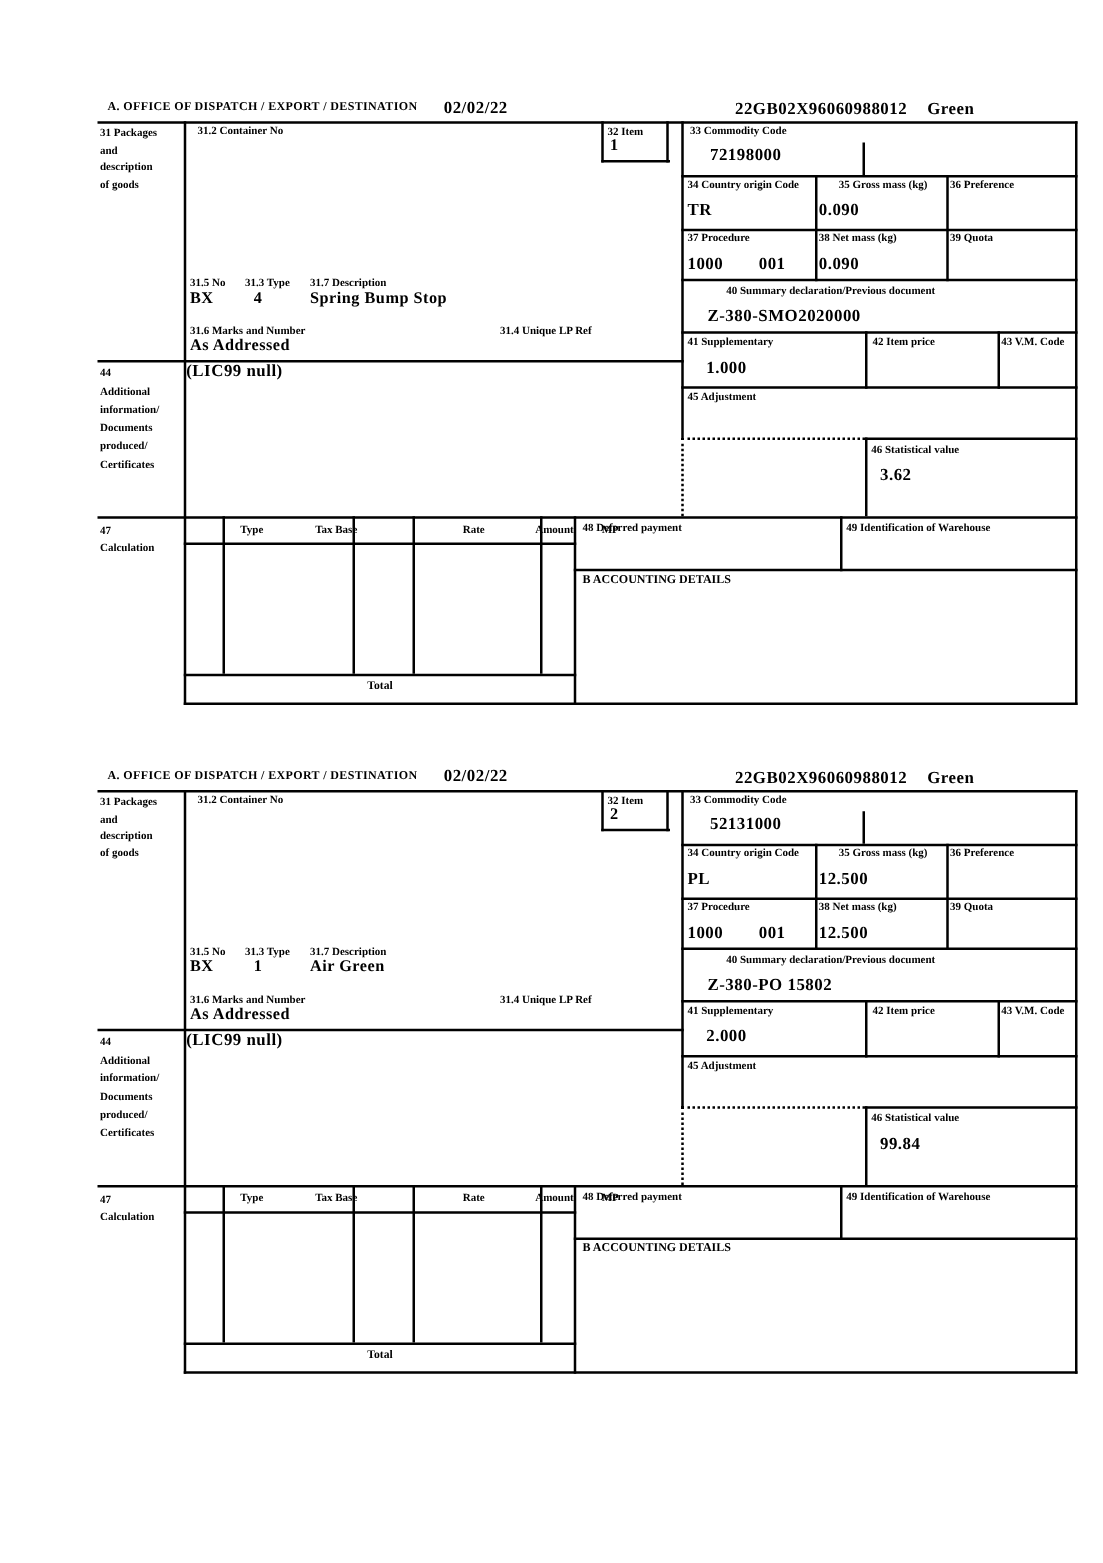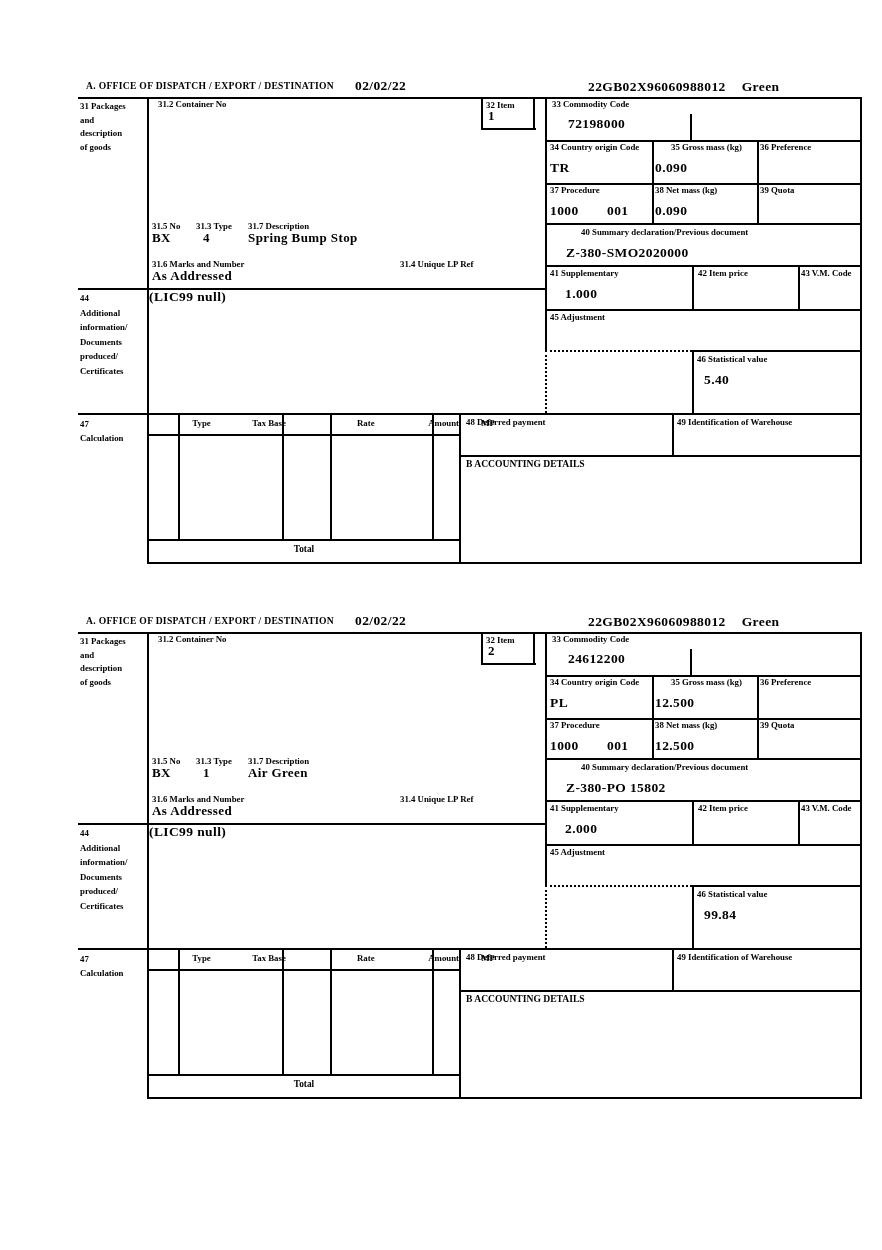--- a/index.html
+++ b/index.html
@@ -78,21 +78,21 @@
   .p-315{left:152px;top:143px;} .p-313{left:196px;top:143px;} .p-317{left:248px;top:143px;}
   .pv-315{left:152px;top:152px;font-size:13px;}
   .pv-313{left:203px;top:152px;font-size:13px;}
   .pv-317{left:248px;top:152px;font-size:13px;}
   .p-316{left:152px;top:181px;} .p-314{left:400px;top:181px;}
   .pv-316{left:152px;top:190px;font-size:13px;}
   .pv-44{left:149px;top:211px;}
   .th{position:absolute;top:340px;font-weight:bold;font-size:8.8px;margin-left:39px;}
   .th-type{left:147px;width:31px;text-align:center;}
   .th-tax{left:178px;width:104px;text-align:center;}
-  .th-rate{left:282px;width:44px;text-align:left;padding-left:36px;}
+  .th-rate{left:282px;width:44px;text-align:center;padding-left:36px;}
   .th-amt{left:330px;width:90px;text-align:right;}
   .th-mp{left:432px;width:24px;text-align:right;}
   .p-total{left:147px;top:466px;width:314px;text-align:center;font-size:9.3px;}
   .p-48{left:466px;top:339px;}
   .p-49{left:677px;top:339px;}
   .p-acc{left:466px;top:381px;font-size:9.6px;}
 </style>
 </head>
 <body>
 
@@ -184,21 +184,21 @@
     <div class="val pv-38">0.090</div>
     <div class="lbl p-39">39 Quota</div>
     <div class="lbl p-40">40 Summary declaration/Previous document</div>
     <div class="val pv-40">Z-380-SMO2020000</div>
     <div class="lbl p-41">41 Supplementary</div>
     <div class="val pv-41">1.000</div>
     <div class="lbl p-42">42 Item price</div>
     <div class="lbl p-43">43 V.M. Code</div>
     <div class="lbl p-45">45 Adjustment</div>
     <div class="lbl p-46">46 Statistical value</div>
-    <div class="val pv-46">5.40</div>
+    <div class="val pv-46">3.62</div>
 
     <div class="th th-type">Type</div>
     <div class="th th-tax">Tax Base</div>
     <div class="th th-rate">Rate</div>
     <div class="th th-amt">Amount</div>
     <div class="th th-mp">MP</div>
     <div class="lbl p-total">Total</div>
     <div class="lbl p-48">48 Deferred payment</div>
     <div class="lbl p-49">49 Identification of Warehouse</div>
     <div class="lbl p-acc">B ACCOUNTING DETAILS</div>
@@ -270,21 +270,21 @@
     <div class="lbl p-317">31.7 Description</div>
     <div class="val pv-315">BX</div>
     <div class="val pv-313">1</div>
     <div class="val pv-317">Air Green</div>
     <div class="lbl p-316">31.6 Marks and Number</div>
     <div class="lbl p-314">31.4 Unique LP Ref</div>
     <div class="val pv-316">As Addressed</div>
     <div class="val pv-44">(LIC99 null)</div>
 
     <div class="lbl p-33">33 Commodity Code</div>
-    <div class="val pv-33">24612200</div>
+    <div class="val pv-33">52131000</div>
     <div class="lbl p-34">34 Country origin Code</div>
     <div class="val pv-34">PL</div>
     <div class="lbl p-35">35 Gross mass (kg)</div>
     <div class="val pv-35">12.500</div>
     <div class="lbl p-36">36 Preference</div>
     <div class="lbl p-37">37 Procedure</div>
     <div class="val pv-37a">1000</div>
     <div class="val pv-37b">001</div>
     <div class="lbl p-38">38 Net mass (kg)</div>
     <div class="val pv-38">12.500</div>

